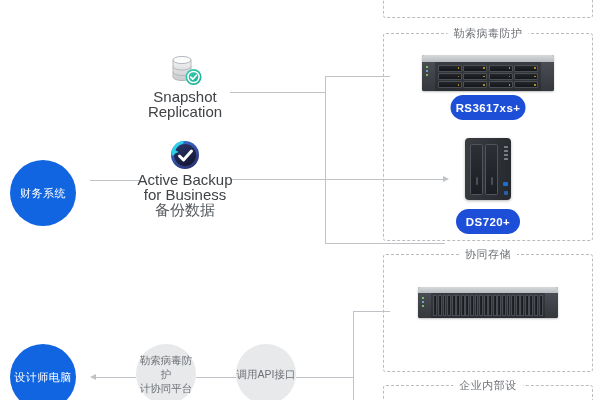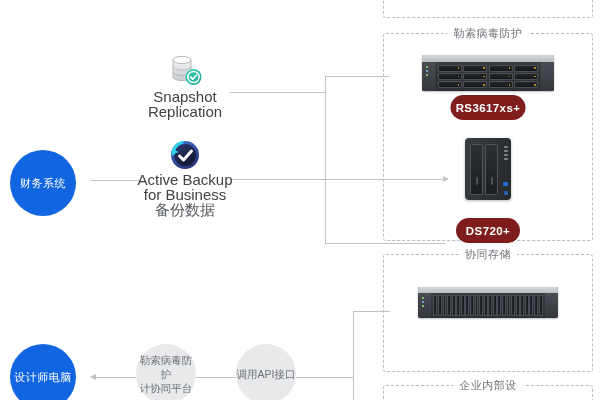--- a/index.html
+++ b/index.html
@@ -52,21 +52,21 @@
   }
 
   
   .app{position:absolute;text-align:center;width:120px;}
   .app .cap{font-size:15px;color:#3f4246;line-height:15px;text-align:center;}
   .app .cap .cn{color:#54585d;}
 
   
   .pill{
     position:absolute;
-    background:#7f1d1d;color:#fff;
+    background:#1d4ed8;color:#fff;
     border-radius:14px;
     font-size:11.5px;font-weight:bold;letter-spacing:.4px;
     display:flex;align-items:center;justify-content:center;
     transform:translateX(-50%);
   }
 
   
   .dev{position:absolute;transform:translateX(-50%);}
 
   
@@ -142,21 +142,21 @@
 
   <div class="ln lnh" style="left:96px;top:377px;width:40px;"></div>
   <div class="arrow-left" style="left:90px;top:373.5px;"></div>
 
   <div class="ln lnh" style="left:196px;top:377px;width:40px;"></div>
 
   <div class="ln lnh" style="left:296px;top:377px;width:57px;"></div>
   <div class="ln lnv" style="left:353px;top:311px;height:89px;"></div>
   <div class="ln lnh" style="left:353px;top:311px;width:37px;"></div>
 
-  <div class="circle-blue" style="left:10px;top:150px;width:66px;height:66px;">
+  <div class="circle-blue" style="left:10px;top:160px;width:66px;height:66px;">
     <span>财务系统</span>
   </div>
 
   <div class="circle-blue" style="left:10px;top:344px;width:66px;height:66px;">
     <span>设计师电脑</span>
   </div>
 
   <div class="circle-gray" style="left:136px;top:344px;width:60px;height:60px;flex-direction:column;">
     <span>勒索病毒防护</span>
     <span>计协同平台</span>
@@ -270,21 +270,21 @@
       <div class="tower-side">
           <i></i>
           <i></i>
           <i></i>
           <i></i>
         </div>
       <div class="tower-usb"></div>
       <div class="tower-btn"></div>
     </div>
   </div>
-  <div class="pill" style="left:488px;top:218px;width:64px;height:25px;">
+  <div class="pill" style="left:488px;top:209px;width:64px;height:25px;">
     <span>DS720+</span>
   </div>
 
   <div class="dev" style="left:488px;top:287px;">
     <div class="rack" style="width:140px;height:31px;">
       <div class="rack-top" style="height:6px;"></div>
       <div class="rack-ear l" style="top:6px;">
         <div class="rack-led" style="left:4px;top:4px;"></div>
         <div class="rack-led" style="left:4px;top:8px;background:#6fc3f5;"></div>
         <div class="rack-led" style="left:4px;top:12px;background:#8fe36a;"></div>

